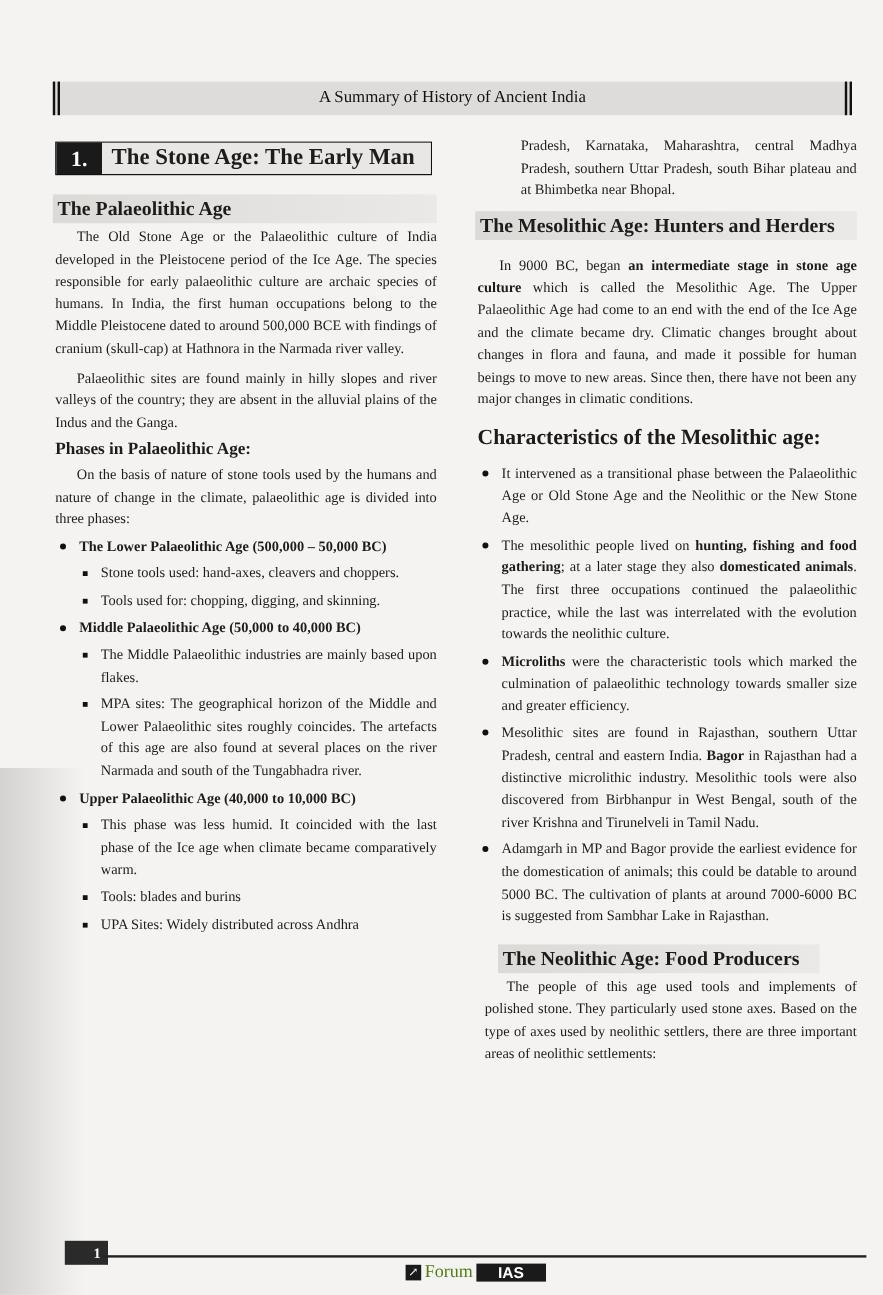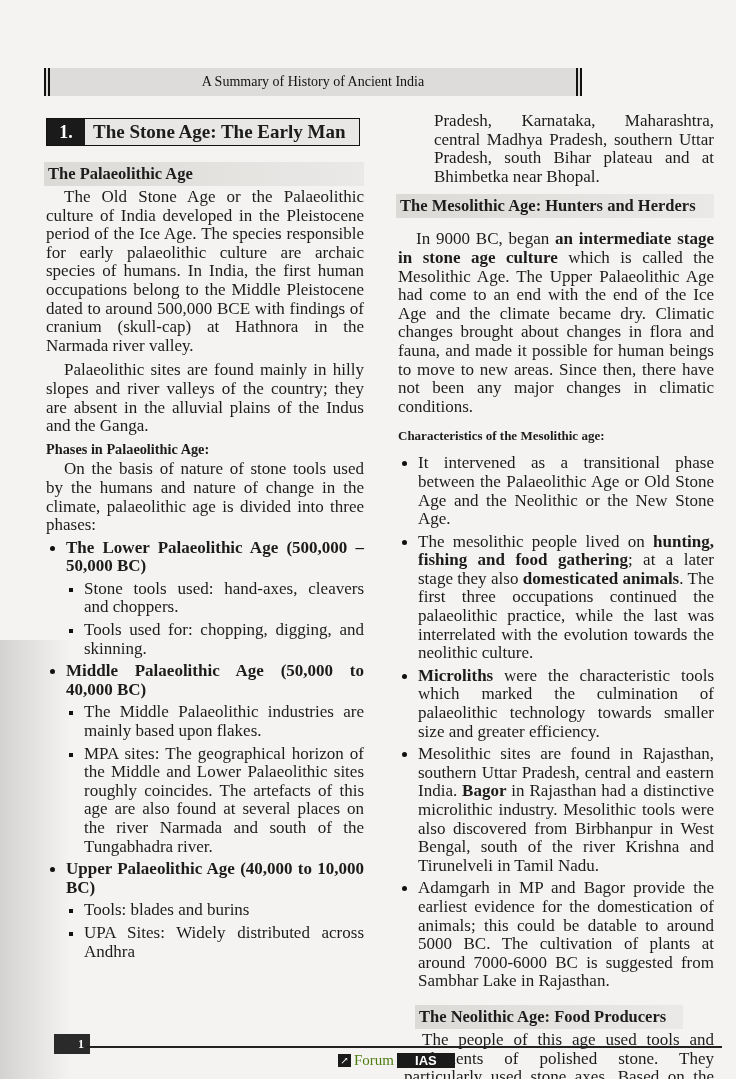--- a/index.html
+++ b/index.html
@@ -1,36 +1,36 @@
 <!DOCTYPE html>
 <html><head>
 <meta charset="utf-8">
 <style>
   html,body{margin:0;padding:0;}
   body{width:736px;height:1079px;background:#f4f3f1;position:relative;overflow:hidden;
        font-family:"Liberation Serif","DejaVu Serif",serif;color:#1c1c1c;}
   .scan-shade{position:absolute;left:0;top:640px;width:70px;height:439px;
        background:linear-gradient(90deg,rgba(150,150,150,0.35),rgba(200,200,200,0));pointer-events:none;}
-  .header{position:absolute;left:44px;top:68px;width:538px;height:28px;
+  .header{position:absolute;left:44px;top:68px;width:666px;height:28px;
        background:#dedcda;display:flex;align-items:center;justify-content:center;}
   .header .bar{position:absolute;top:0;height:28px;width:6px;border-left:2px solid #111;border-right:2px solid #111;box-sizing:border-box;}
   .header .bar.left{left:0;}
   .header .bar.right{right:0;}
   .header-title{font-size:14px;color:#111;}
   .col{position:absolute;top:112px;}
   .col.left{left:46px;width:318px;}
   .col.right{left:398px;width:316px;}
-  p{margin:0;font-size:17px;line-height:18.6px;text-align:justify;}
+  p{margin:0;font-size:12px;line-height:18.6px;text-align:justify;}
   p.indent{text-indent:18px;}
   .chapter{display:flex;align-items:stretch;margin:6px 0 16px 0;width:312px;border:1.5px solid #111;height:26px;}
   .chapter .num{background:#1a1a1a;color:#fff;font-weight:bold;font-size:18px;width:38px;display:flex;align-items:center;justify-content:center;}
   .chapter .title{background:#e8e7e5;flex:1;font-size:19px;font-weight:bold;display:flex;align-items:center;padding-left:8px;text-align:center;}
   .sec-head{background:linear-gradient(90deg,#dcdad7,#ebe9e7);font-size:16.5px;font-weight:bold;padding:2px 4px;margin:0 0 2px -2px;}
   .sub-head{font-size:14.3px;font-weight:bold;margin:4px 0 2px 0;line-height:18.6px;}
-  .big-head{font-size:13px;font-weight:bold;margin:12px 0 10px 0;}
+  .big-head{font-size:18px;font-weight:bold;margin:12px 0 10px 0;}
   ul{margin:0;padding:0;list-style:none;}
   li.dot{position:relative;padding-left:20px;margin-bottom:4px;}
   li.dot::before{content:"";position:absolute;left:4px;top:7px;width:5px;height:5px;border-radius:50%;background:#111;}
   li.sq{position:relative;padding-left:18px;margin:4px 0 4px 18px;}
   li.sq::before{content:"";position:absolute;left:3px;top:8px;width:4px;height:4px;background:#111;}
   li p{text-align:justify;}
   .b{font-weight:bold;}
   .footer-line{position:absolute;left:86px;top:1046px;width:636px;height:1.5px;background:#222;}
   .page-num{position:absolute;left:54px;top:1034px;width:36px;height:20px;background:#2a2a2a;color:#fff;font-weight:bold;font-size:12px;display:flex;align-items:center;justify-content:flex-end;padding-right:6px;box-sizing:border-box;}
   .logo{position:absolute;left:338px;top:1052px;display:flex;align-items:center;gap:3px;}
@@ -81,20 +81,23 @@
           </li>
         <li class="sq" style="margin-left:0">
             <p>MPA sites: The geographical horizon of the Middle and Lower Palaeolithic sites roughly coincides. The artefacts of this age are also found at several places on the river Narmada and south of the Tungabhadra river.</p>
           </li>
       </ul>
     </li>
     <li class="dot">
       <p class="b">Upper Palaeolithic Age (40,000 to 10,000 BC)</p>
       <ul>
         <li class="sq" style="margin-left:0">
+            <p>This phase was less humid. It coincided with the last phase of the Ice age when climate became comparatively warm.</p>
+          </li>
+        <li class="sq" style="margin-left:0">
             <p>Tools: blades and burins</p>
           </li>
         <li class="sq" style="margin-left:0">
             <p>UPA Sites: Widely distributed across Andhra</p>
           </li>
       </ul>
     </li>
   </ul>
 </div>
 

